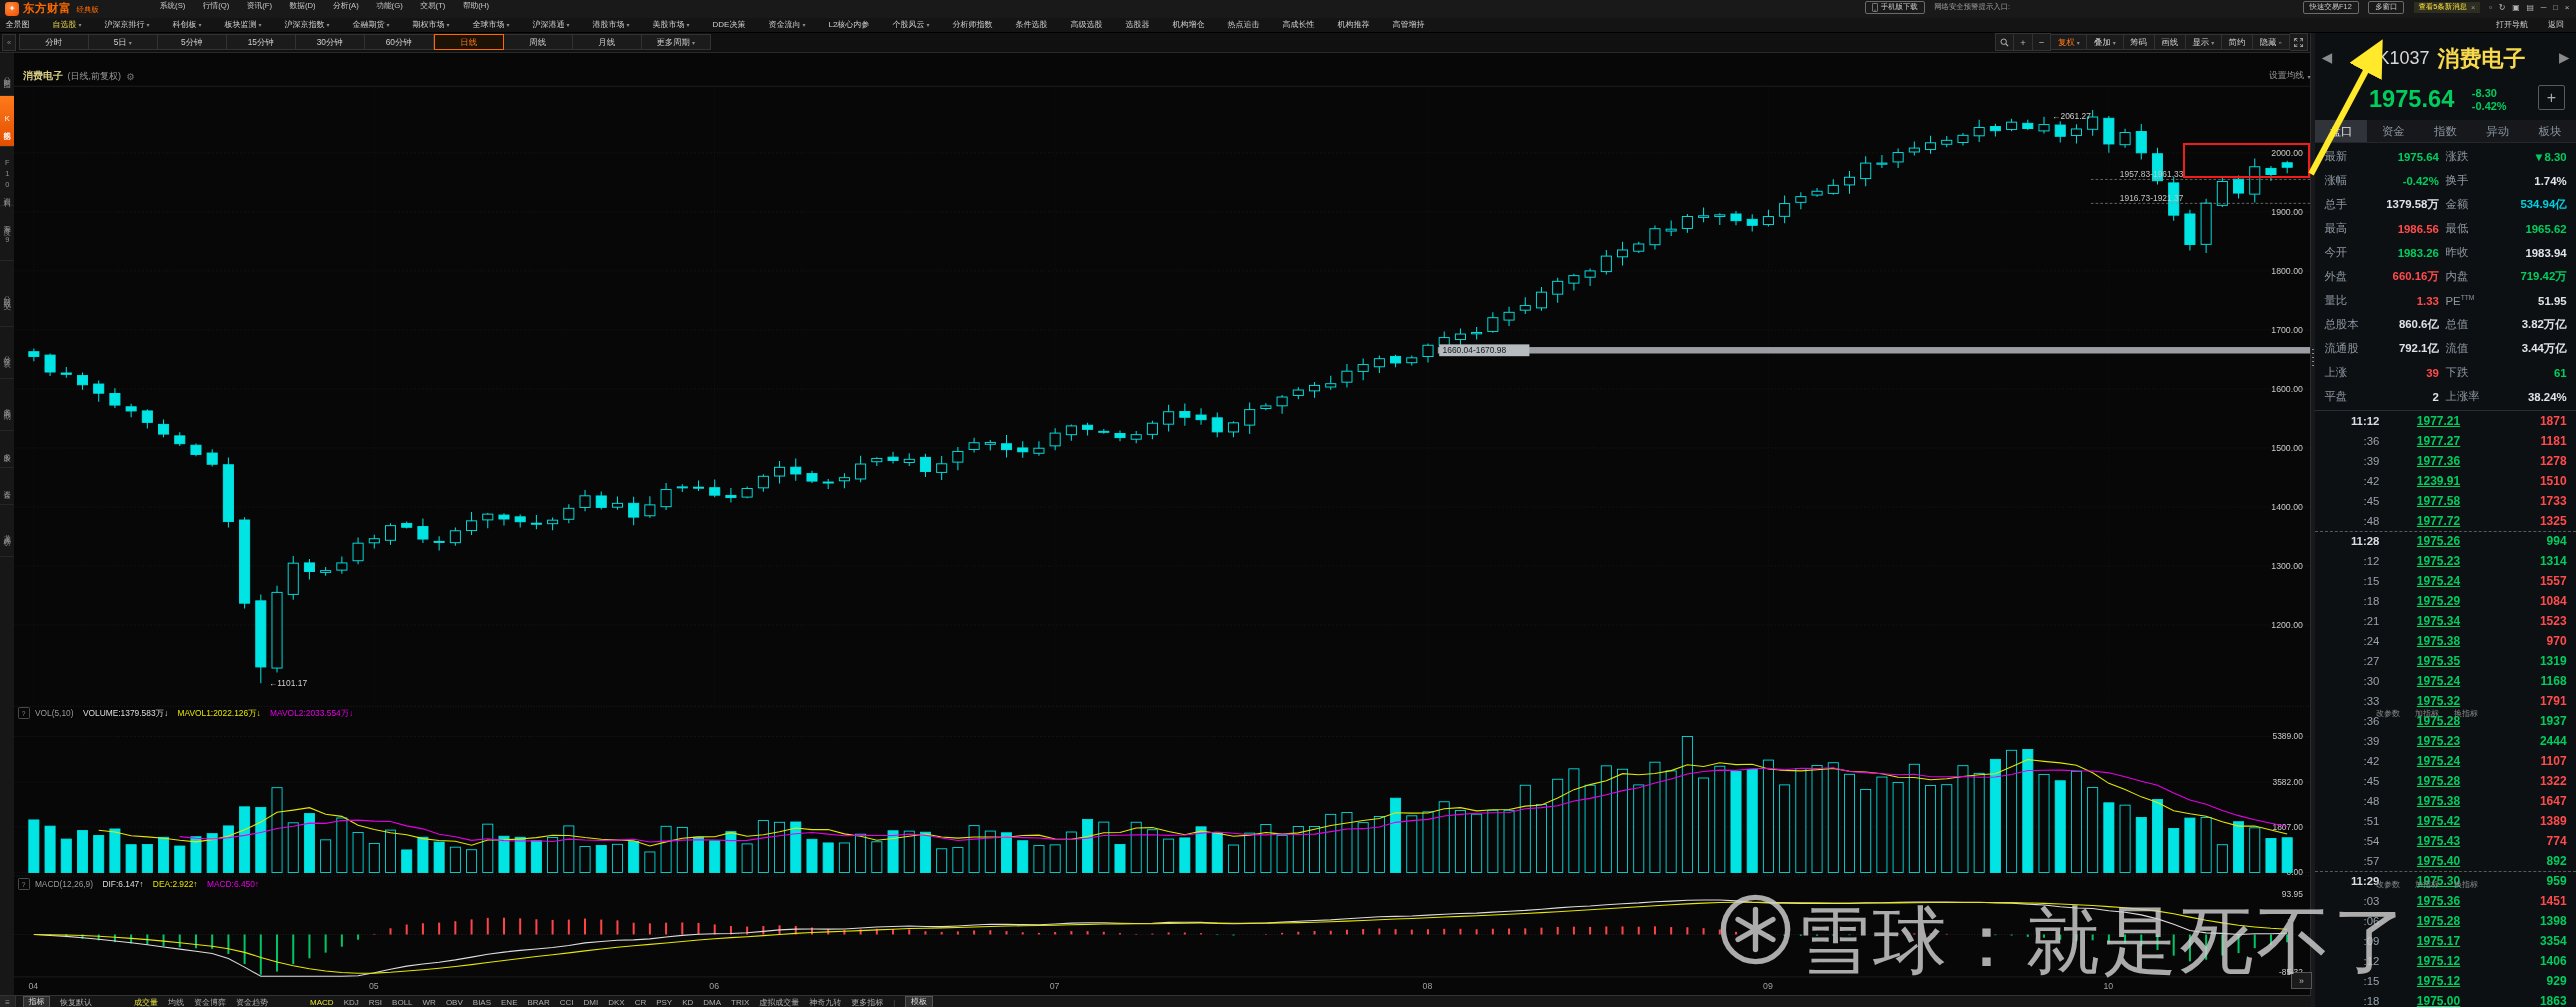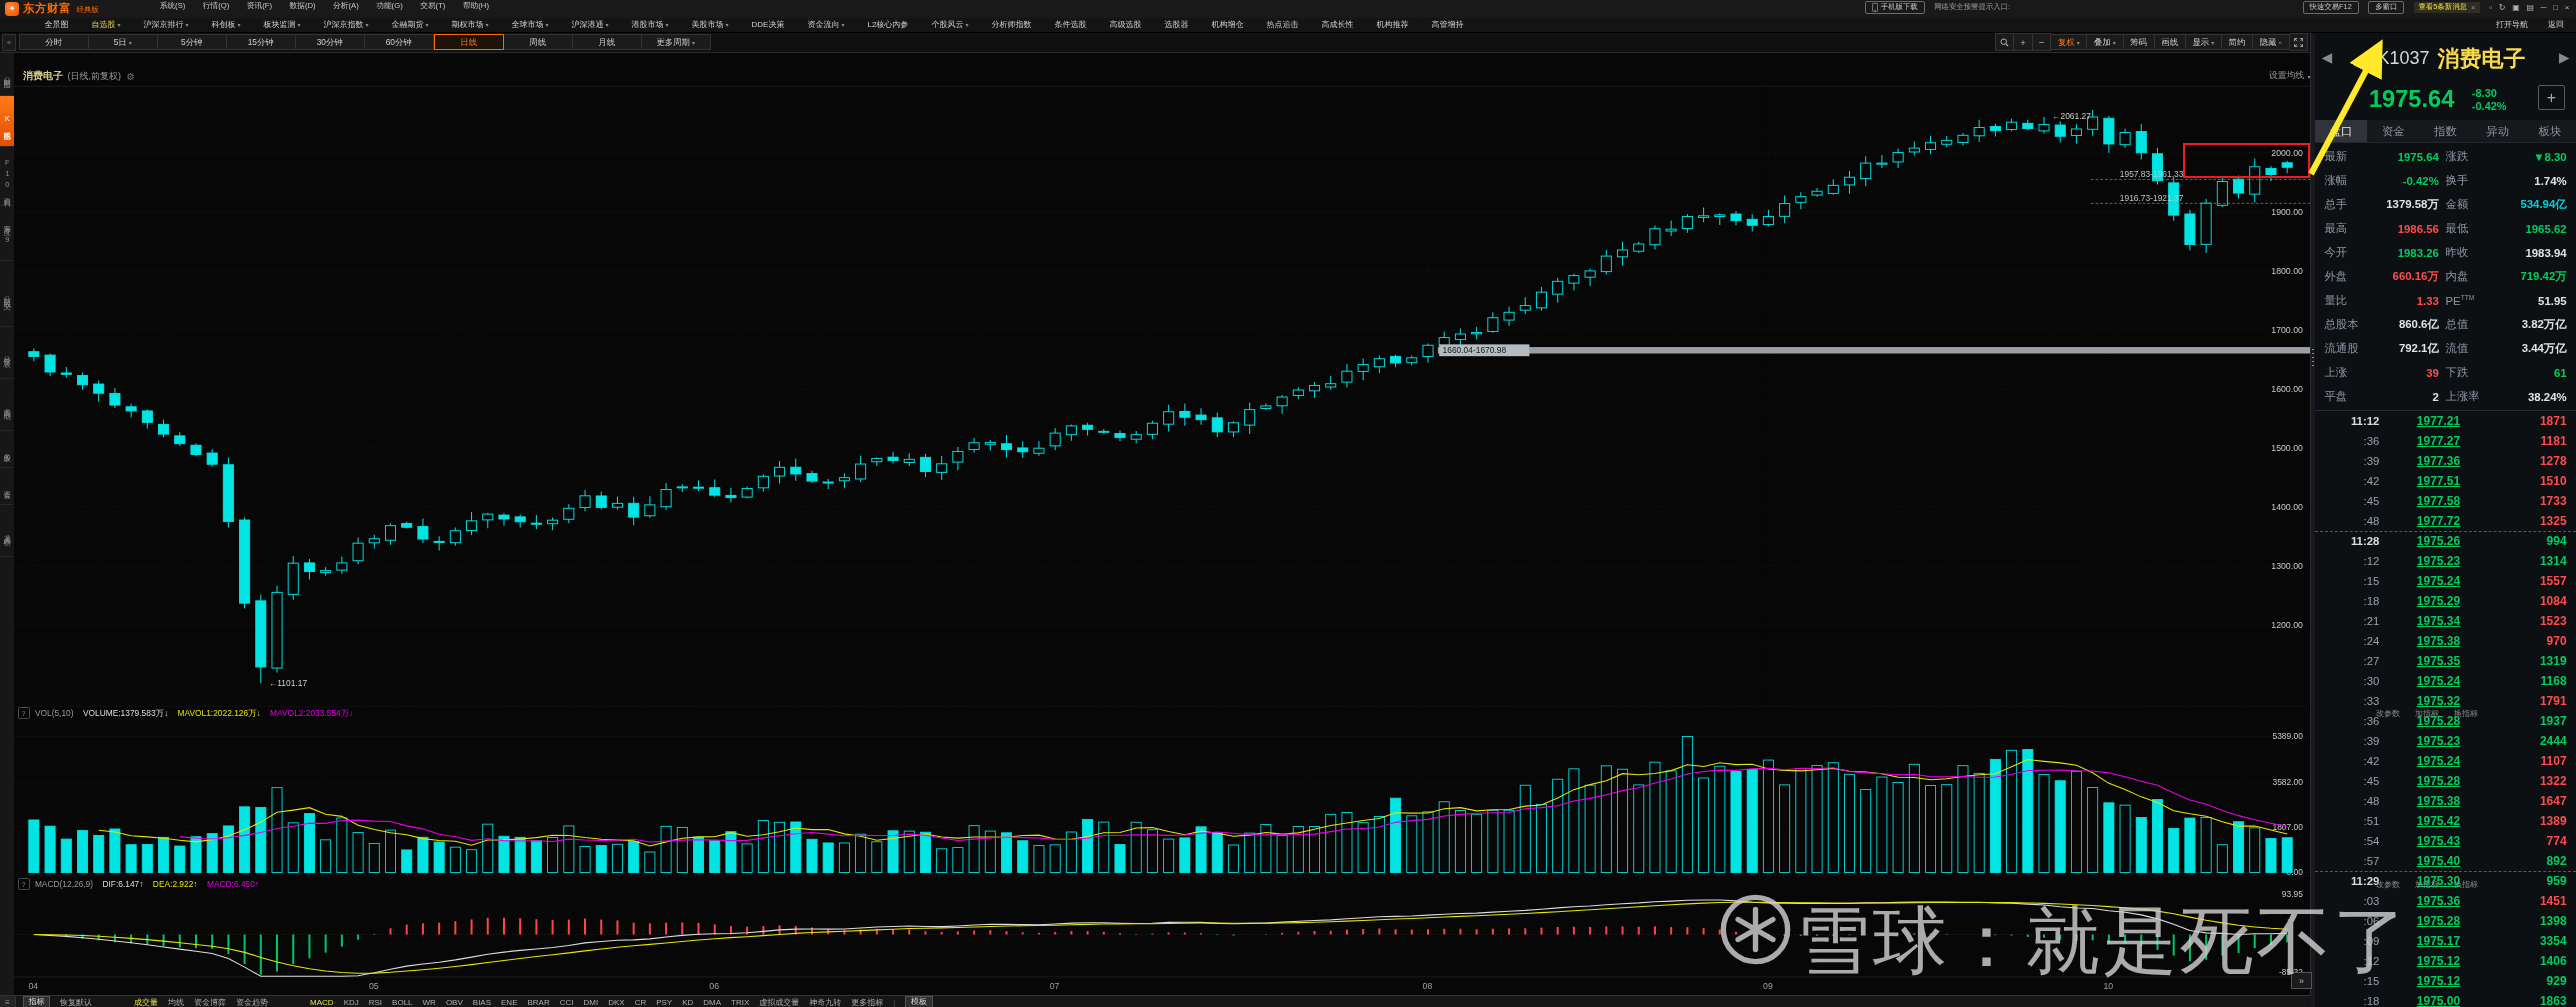--- a/index.html
+++ b/index.html
@@ -18,21 +18,21 @@
   .top-right{margin-left:auto;display:flex;align-items:center;gap:9.4px;padding-right:6.7px;align-self:flex-start;padding-top:0.7px;}
   .pill{border:0.7px solid #6a6a6a;border-radius:2px;color:#c8c8c8;font-size:7.4px;padding:0.7px 6px;display:flex;align-items:center;gap:2.7px;}
   .sec-note{color:#9a9a9a;font-size:7.4px;margin-right:283px;}
   .msg-box{background:#2e2e20;color:#ffe23e;font-size:7.4px;padding:0.7px 4.7px;display:flex;gap:4px;align-items:center;}
   .msg-box .x{color:#999;}
   .win-icons{display:flex;gap:6.7px;color:#b8b8b8;font-size:8px;}
   .win-icons span{cursor:pointer;}
 
   
   .navbar{position:absolute;left:0;top:17.5px;width:2576px;height:15.5px;background:#141414;border-bottom:0.7px solid #000;display:flex;align-items:center;padding-left:5.4px;box-sizing:border-box;}
-  .nav-items{display:flex;gap:23px;margin-left:39px;}
+  .nav-items{display:flex;gap:23px;}
   .nav-item{color:#cfcfcf;font-size:8px;display:flex;align-items:center;gap:2px;cursor:pointer;white-space:nowrap;}
   .nav-item .dd{color:#8a8a8a;font-size:6px;}
   .nav-item.active{color:#e8d44d;}
   .nav-right{margin-left:auto;display:flex;gap:20px;padding-right:12px;}
   .nav-right span{color:#cfcfcf;font-size:8px;cursor:pointer;}
 
   
   .periodbar{position:absolute;left:0;top:33px;width:2576px;height:19.5px;background:#101010;border-bottom:0.7px solid #2a2a2a;display:flex;align-items:center;box-sizing:border-box;}
   .collapse-box{width:12px;height:15px;border:0.7px solid #333;background:#1b1b1b;color:#888;font-size:7.4px;display:flex;align-items:center;justify-content:center;margin-left:2px;}
   .ptabs{display:flex;margin-left:2.7px;height:16px;}
@@ -1047,21 +1047,21 @@
           <span class="t-price">1977.27</span>
           <span class="t-vol v-r">1181</span>
         </div>
         <div class="t-row">
           <span class="t-time">:39</span>
           <span class="t-price">1977.36</span>
           <span class="t-vol v-r">1278</span>
         </div>
         <div class="t-row">
           <span class="t-time">:42</span>
-          <span class="t-price">1977.51</span>
+          <span class="t-price">1239.91</span>
           <span class="t-vol v-r">1510</span>
         </div>
         <div class="t-row">
           <span class="t-time">:45</span>
           <span class="t-price">1977.58</span>
           <span class="t-vol v-r">1733</span>
         </div>
         <div class="t-row">
           <span class="t-time">:48</span>
           <span class="t-price">1977.72</span>

